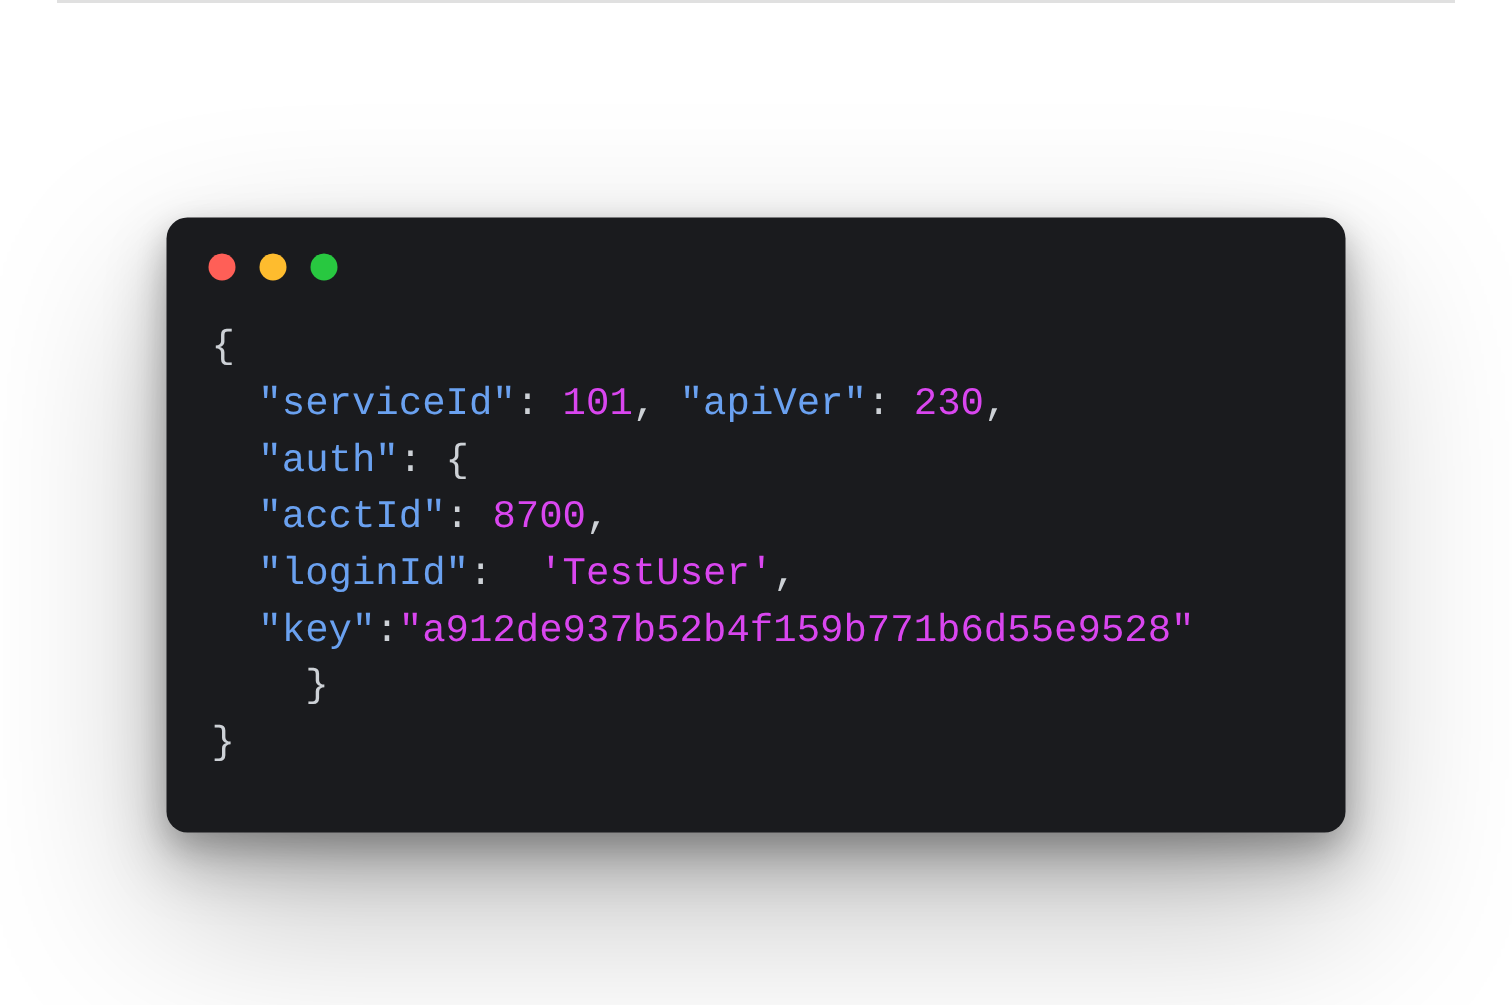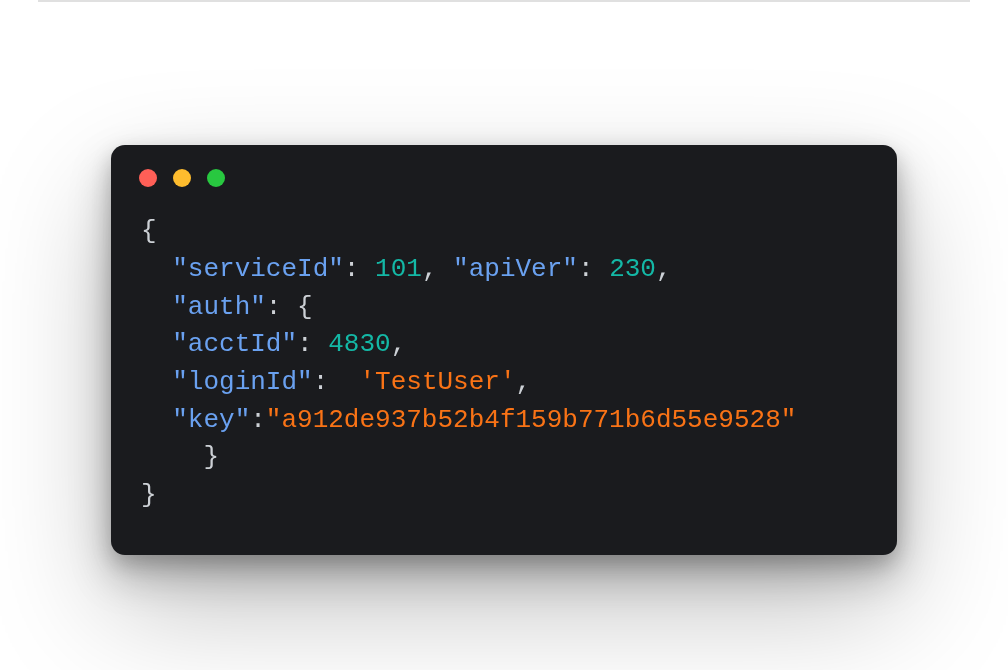--- a/index.html
+++ b/index.html
@@ -55,39 +55,39 @@
     font-family: inherit;
     font-size: 26px;
     line-height: 1.45;
     padding: 20px 30px 40px 30px;
     letter-spacing: 0;
     white-space: pre;
     overflow: hidden;
   }
   .tok-text   { color: #cdd1d6; }
   .tok-key    { color: #6aa1f0; }  
-  .tok-num    { color: #14b8a6; }  
-  .tok-str    { color: #f97316; }  
+  .tok-num    { color: #d946ef; }  
+  .tok-str    { color: #d946ef; }  
   .tok-punc   { color: #cdd1d6; }
 </style>
 </head>
 <body>
 
 <div class="page">
   <div class="header-line"></div>
 
   <div class="code-window">
     <div class="titlebar">
       <div class="dot red"></div>
       <div class="dot yellow"></div>
       <div class="dot green"></div>
     </div>
 
     <pre class="code"><span class="tok-punc">{</span>
 <span class="tok-text">  </span><span class="tok-key">"serviceId"</span><span class="tok-punc">: </span><span class="tok-num">101</span><span class="tok-punc">, </span><span class="tok-key">"apiVer"</span><span class="tok-punc">: </span><span class="tok-num">230</span><span class="tok-punc">,</span>
 <span class="tok-text">  </span><span class="tok-key">"auth"</span><span class="tok-punc">: </span><span class="tok-punc">{</span>
-<span class="tok-text">  </span><span class="tok-key">"acctId"</span><span class="tok-punc">: </span><span class="tok-num">4830</span><span class="tok-punc">,</span>
+<span class="tok-text">  </span><span class="tok-key">"acctId"</span><span class="tok-punc">: </span><span class="tok-num">8700</span><span class="tok-punc">,</span>
 <span class="tok-text">  </span><span class="tok-key">"loginId"</span><span class="tok-punc">:  </span><span class="tok-str">'TestUser'</span><span class="tok-punc">,</span>
 <span class="tok-text">  </span><span class="tok-key">"key"</span><span class="tok-punc">:</span><span class="tok-str">"a912de937b52b4f159b771b6d55e9528"</span>
 <span class="tok-text">    </span><span class="tok-punc">}</span>
 <span class="tok-punc">}</span></pre>
   </div>
 </div>
 
 </body></html>

